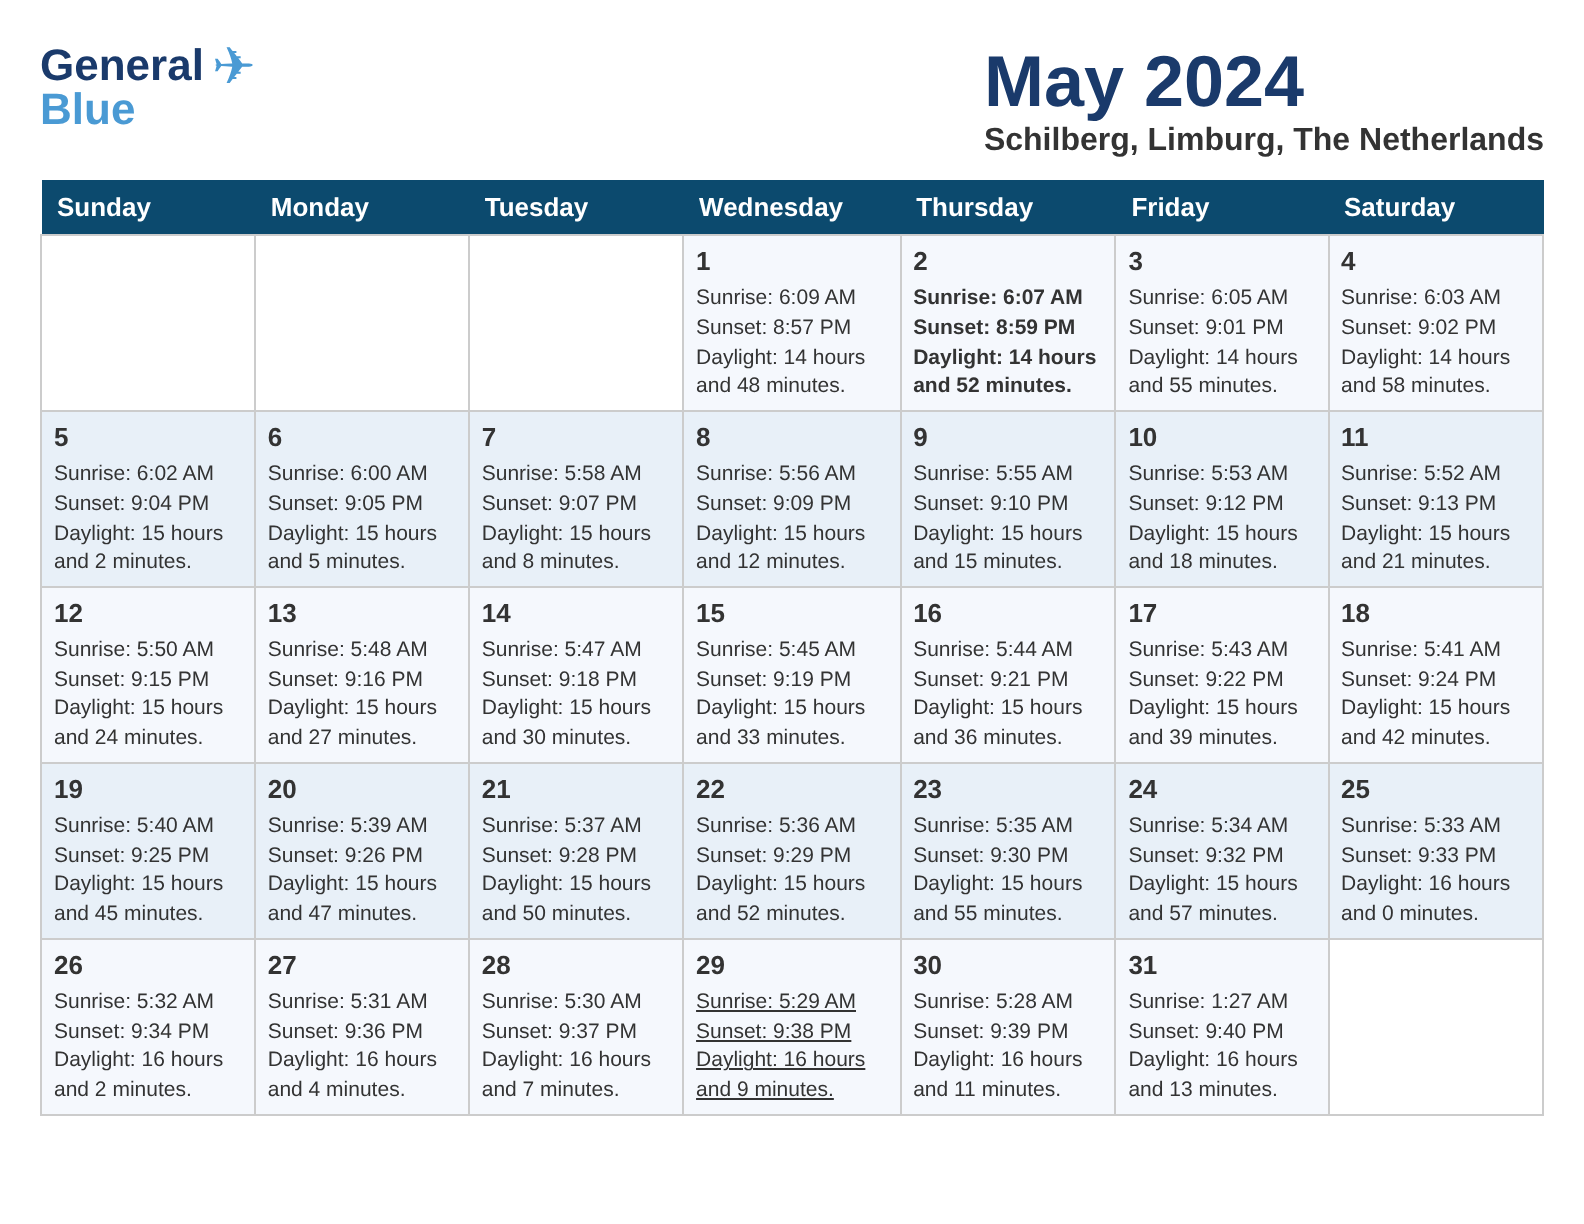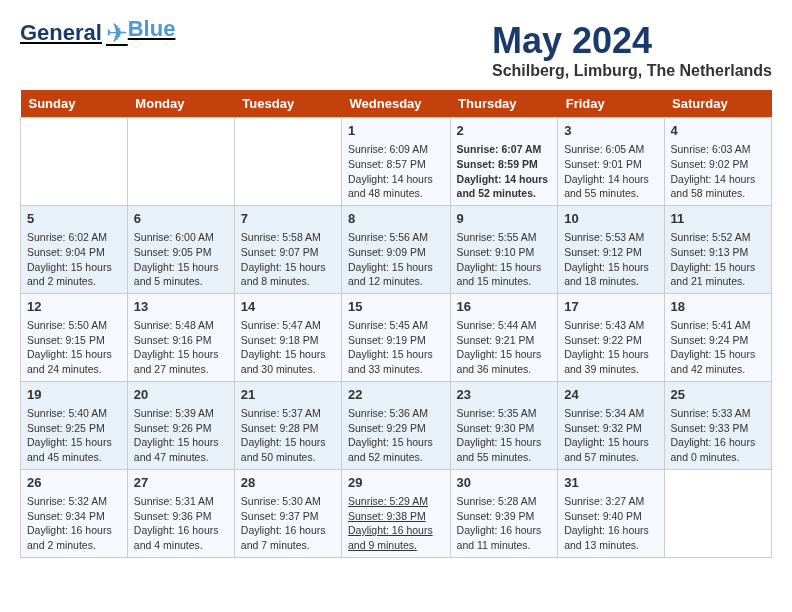--- a/index.html
+++ b/index.html
@@ -11,43 +11,42 @@
       padding: 20px;
     }
     .header {
       display: flex;
       justify-content: space-between;
       align-items: flex-start;
       margin-bottom: 10px;
     }
     .logo {
       display: flex;
-      flex-direction: row;
+      flex-direction: column;
       align-items: flex-start;
-      text-decoration: underline;
     }
     .title-block {
     }
     .main-title {
       font-size: 36px;
       font-weight: bold;
       color: #1a3a6b;
     }
     .subtitle {
       font-size: 16px;
       font-weight: bold;
       color: #333;
     }
     table {
       width: 100%;
       border-collapse: collapse;
       font-size: 11px;
     }
     thead tr th {
-      background: #c2410c;
+      background: #0c4a6e;
       color: #fff;
       text-align: left;
       padding: 6px 8px;
       font-size: 13px;
       font-weight: bold;
     }
     tbody tr td {
       border: 1px solid #ccc;
       vertical-align: top;
       padding: 4px 6px;
@@ -295,20 +294,20 @@
 Daylight: 16 hours and 9 minutes.</div>
         </td>
         <td>
           <span class="day-num">30</span>
           <div class="day-info" style="white-space: pre-line;">Sunrise: 5:28 AM
 Sunset: 9:39 PM
 Daylight: 16 hours and 11 minutes.</div>
         </td>
         <td>
           <span class="day-num">31</span>
-          <div class="day-info" style="white-space: pre-line;">Sunrise: 3:27 AM
+          <div class="day-info" style="white-space: pre-line;">Sunrise: 1:27 AM
 Sunset: 9:40 PM
 Daylight: 16 hours and 13 minutes.</div>
         </td>
         <td class="empty-cell">&nbsp;</td>
       </tr>
     </tbody>
 </table>
 
 </body></html>

